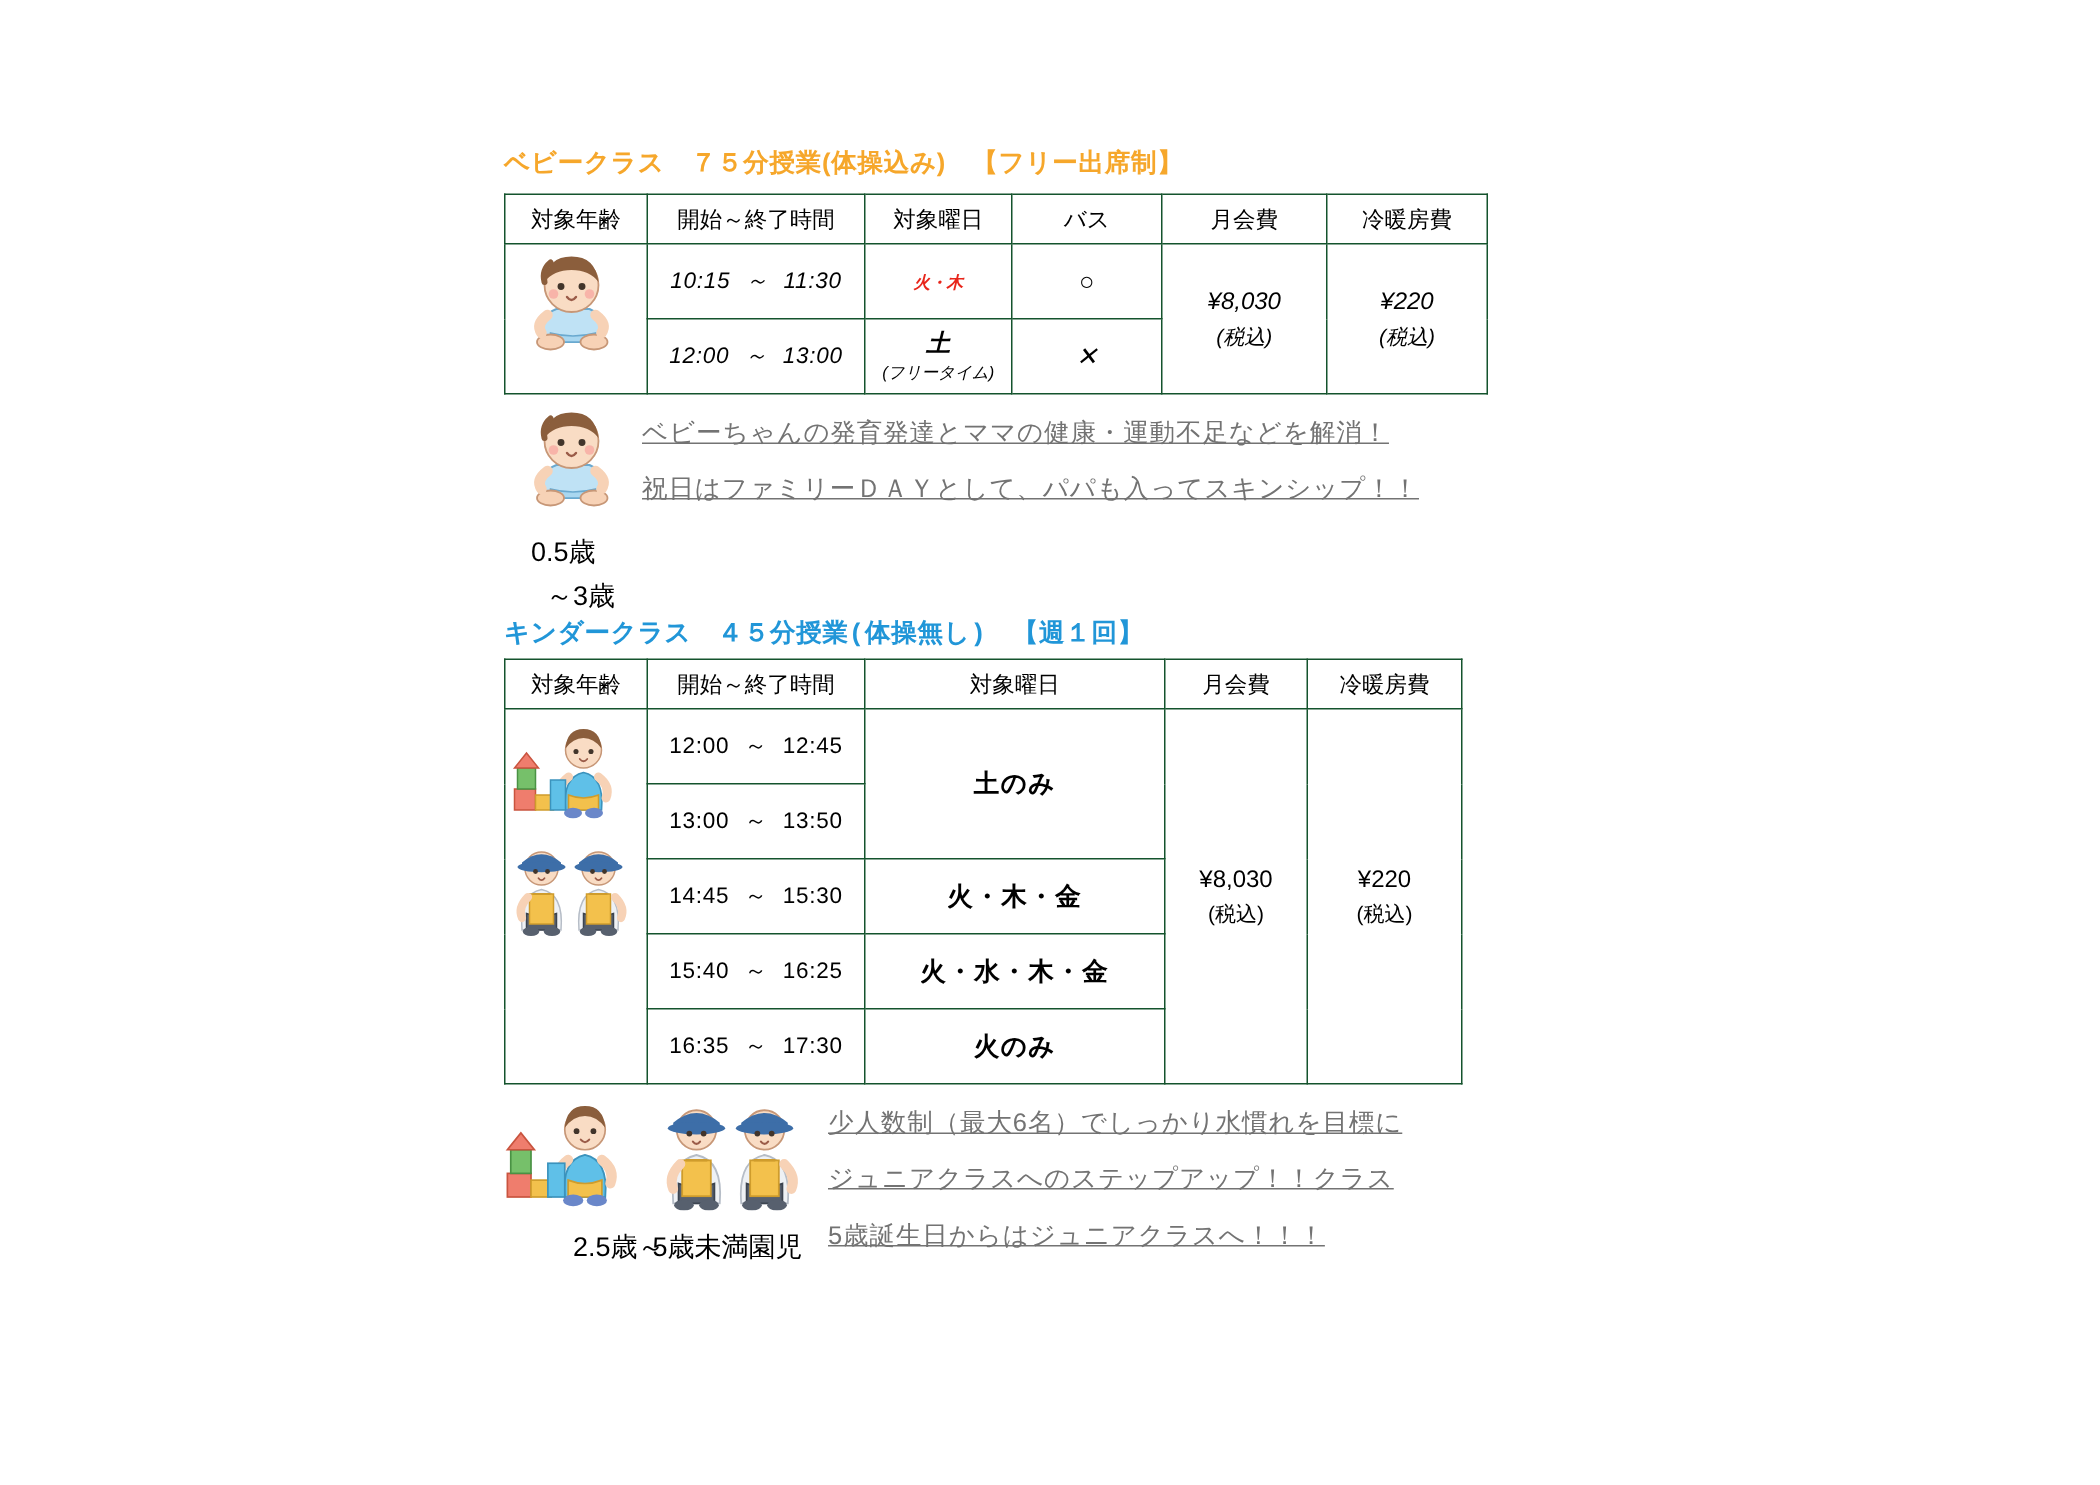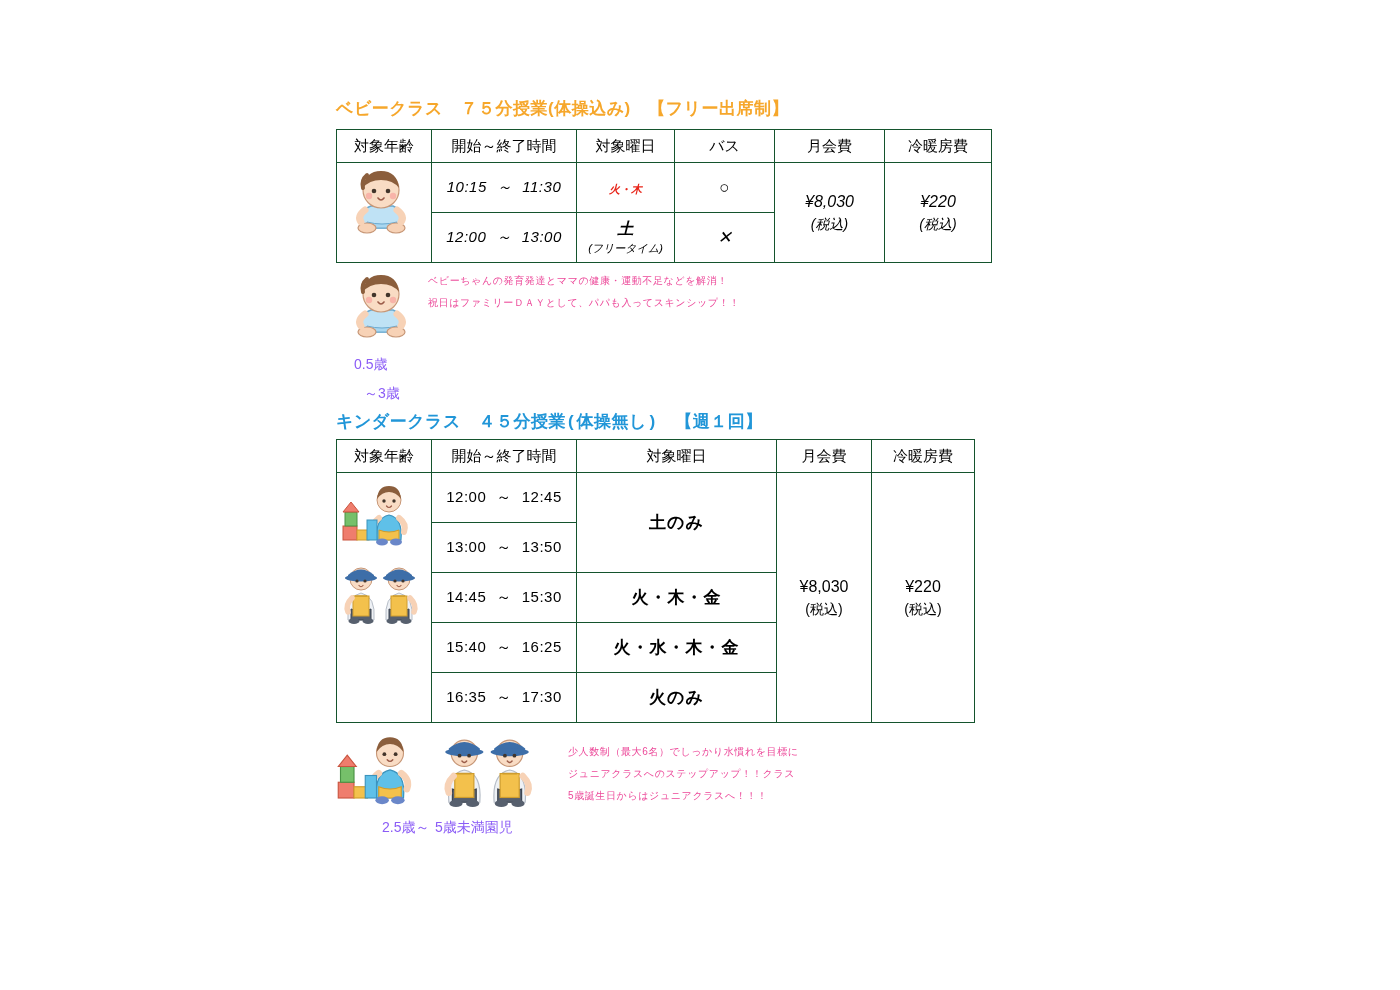--- a/index.html
+++ b/index.html
@@ -100,34 +100,35 @@
   .day-bold { font-weight: bold; font-size: 16px; }
   .day-sub { display: block; font-size: 11px; font-weight: normal; margin-top: 1px; }
   .bus-mark { font-size: 17px; }
   .fee-main { font-size: 16px; display: block; line-height: 1.5; }
   .fee-sub { font-size: 14px; display: block; line-height: 1.5; }
   .day-strong { font-weight: bold; font-size: 17px; letter-spacing: 1px; }
 
   
   .note-block {
     position: absolute;
-    font-size: 10px;
+    font-size: 17px;
     line-height: 2.2;
-    color: #ec4899;
+    color: #737373;
     white-space: nowrap;
+    text-decoration: underline;
   }
   #baby-notes { left: 428px; top: 270px; }
-  #kinder-notes { left: 568px; top: 730px; margin-top: 11px; }
+  #kinder-notes { left: 552px; top: 730px; }
   .note-line { letter-spacing: 0.6px; }
 
   
   .caption {
     position: absolute;
-    font-size: 14px;
-    color: #8b5cf6;
+    font-size: 18px;
+    color: #000000;
     white-space: nowrap;
   }
   #baby-cap1 { left: 354px; top: 356px; }
   #baby-cap2 { left: 364px; top: 385px; }
   #kinder-cap1 { left: 342px; top: 819px; margin-left: 40px; }
   #kinder-cap2 { left: 435px; top: 819px; }
 
   
   .art { position: absolute; }
   .art svg { display: block; }

